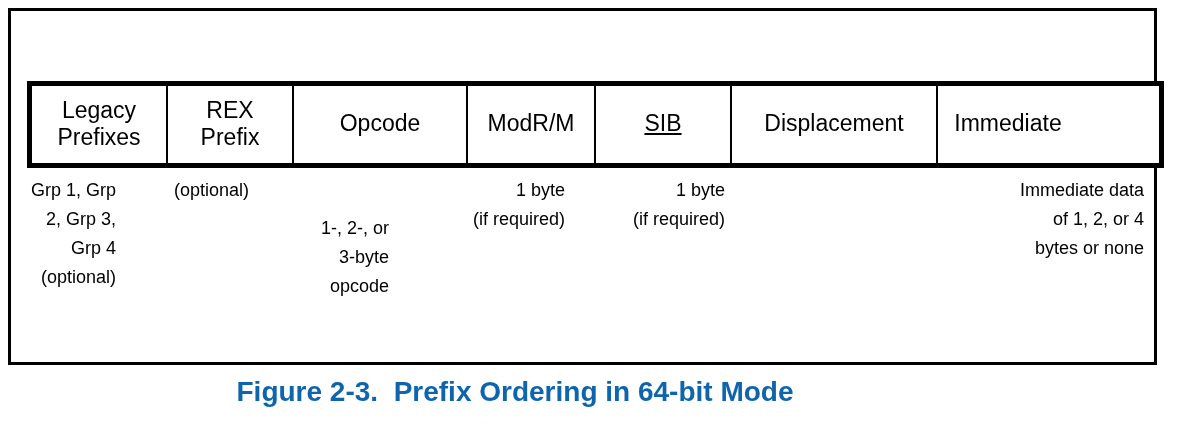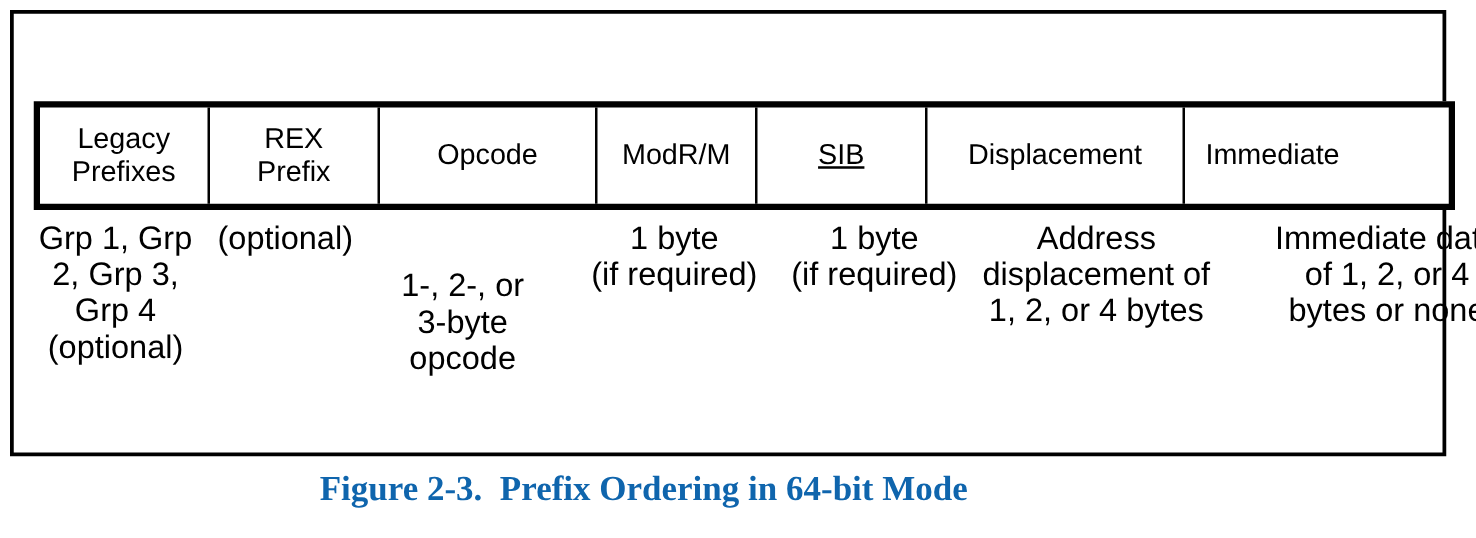--- a/index.html
+++ b/index.html
@@ -45,51 +45,50 @@
     align-items: center;
     justify-content: center;
     text-align: center;
     font-size: 23px;
     line-height: 27px;
     white-space: pre-line;
     padding-bottom: 2px;
   }
   .cell:last-child { border-right: none; }
   .c0 { width: 136px; }
-  .c1 { width: 136px; }
+  .c1 { width: 126px; }
   .c2 { width: 174px; }
   .c3 { width: 128px; }
   .c4 { width: 136px; text-decoration: underline; }
   .c5 { width: 206px; }
   .c6 { width: 140px; }
   .desc {
     position: absolute;
     top: 165px;
-    font-size: 26px;
+    font-size: 18px;
     line-height: 29px;
     white-space: pre;
-    text-align: center;
+    text-align: right;
   }
   .d0 { left: 20px; }
   .d1 { left: 163px; }
   .d2 { left: 310px; margin-top: 38px; }
   .d3 { left: 462px; }
   .d4 { left: 622px; }
   .d5 { left: 775px; }
   .d6 { left: 1009px; }
   .figure-caption {
     position: absolute;
     left: 0;
     top: 376px;
     width: 1030px;
     text-align: center;
     font-size: 28px;
     font-weight: bold;
     white-space: pre;
-    font-family: Liberation Serif, serif;
   }
 </style>
 </head>
 <body>
 
 <div class="page">
   <div class="outer-frame">
 
     <div class="byte-table">
       <div class="cell c0">Legacy
@@ -108,23 +107,20 @@
 Grp 4
 (optional)</div>
     <div class="desc d1">(optional)</div>
     <div class="desc d2">1-, 2-, or
 3-byte
 opcode</div>
     <div class="desc d3">1 byte
 (if required)</div>
     <div class="desc d4">1 byte
 (if required)</div>
-    <div class="desc d5">Address
-displacement of
-1, 2, or 4 bytes</div>
     <div class="desc d6">Immediate data
 of 1, 2, or 4
 bytes or none</div>
 
   </div>
 
   <div class="figure-caption" style="color: rgb(15, 101, 173);">Figure 2-3.  Prefix Ordering in 64-bit Mode</div>
 </div>
 
 </body></html>

